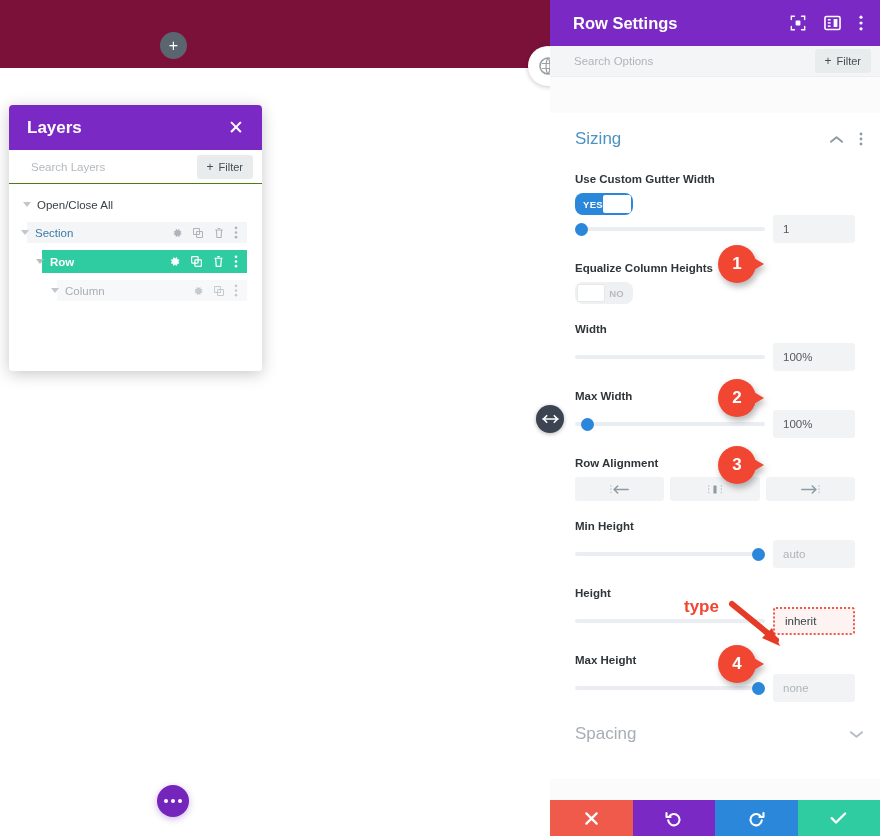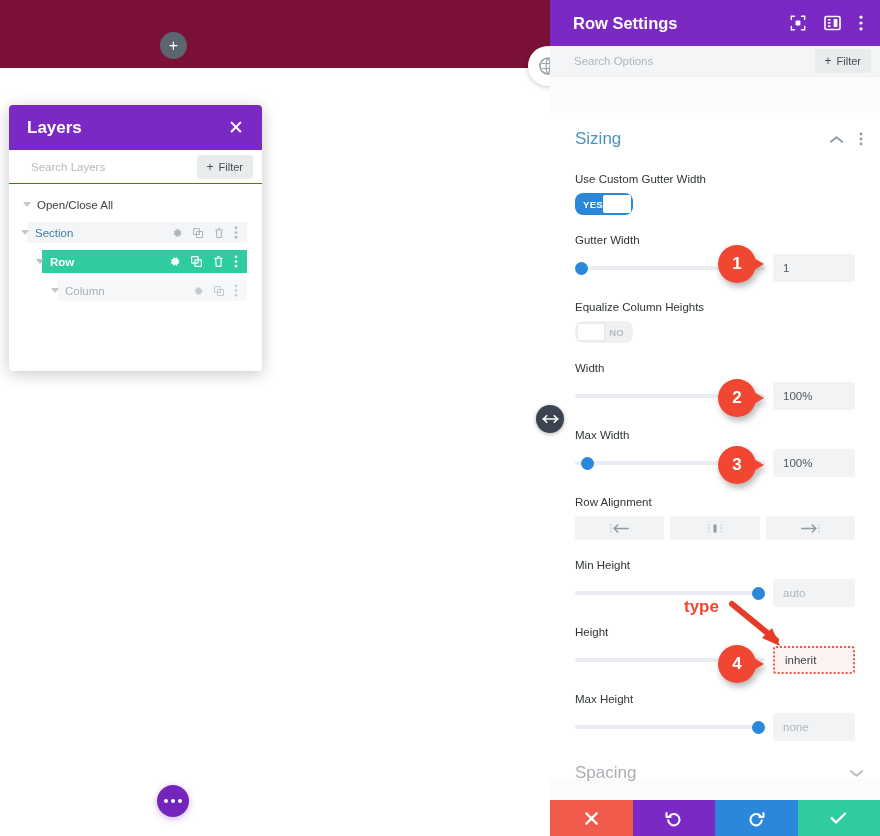--- a/index.html
+++ b/index.html
@@ -90,21 +90,21 @@
   }
   #opt-search .ph{color:#b0b5b9;font-size:11.5px;}
 
   #set-scroll{position:absolute;top:113px;left:0;width:330px;height:666px;background:#fff;}
 
   .sec-head{display:flex;align-items:center;justify-content:space-between;padding:16px 17px 10px 25px;}
   .sec-head .t{color:#4c93c4;font-size:17px;}
   .sec-head .ic{display:flex;align-items:center;gap:16px;}
 
   .field{padding:0 25px 0 25px;}
-  .flabel{font-size:11.5px;color:#2f3538;font-weight:400;margin:14px 0 8px 0;}
+  .flabel{font-size:11.5px;color:#2f3538;font-weight:700;margin:14px 0 8px 0;}
   .flabel.sp{margin-top:19px;}
 
   .toggle{width:58px;height:22px;border-radius:8px;display:flex;align-items:center;position:relative;}
   .toggle.yes{background:#2b87da;}
   .toggle.yes .txt{color:#fff;font-size:9.5px;font-weight:700;padding-left:8px;letter-spacing:.3px;}
   .toggle.yes .knob{position:absolute;right:2px;top:2px;width:28px;height:18px;background:#fff;border-radius:2px;}
   .toggle.no{background:#eef0f2;}
   .toggle.no .txt{color:#b6bbc0;font-size:9.5px;font-weight:700;position:absolute;right:9px;letter-spacing:.3px;}
   .toggle.no .knob{position:absolute;left:2px;top:2px;width:28px;height:18px;background:#fff;border-radius:2px;border:1px solid #e6e9eb;box-sizing:border-box;}
 
@@ -334,21 +334,20 @@
     </div>
 
     <div class="field">
 
       <div class="flabel">Use Custom Gutter Width</div>
       <div class="toggle yes">
         <span class="txt">YES</span>
         <span class="knob"></span>
       </div>
 
-      <div class="flabel sp">Gutter Width</div>
       <div class="slider-row">
         <div class="track" style="flex:1;">
           <div class="bar"></div>
           <div class="dot" style="left:0px;"></div>
         </div>
         <div class="numbox">1</div>
       </div>
 
       <div class="flabel sp">Equalize Column Heights</div>
       <div class="toggle no">

